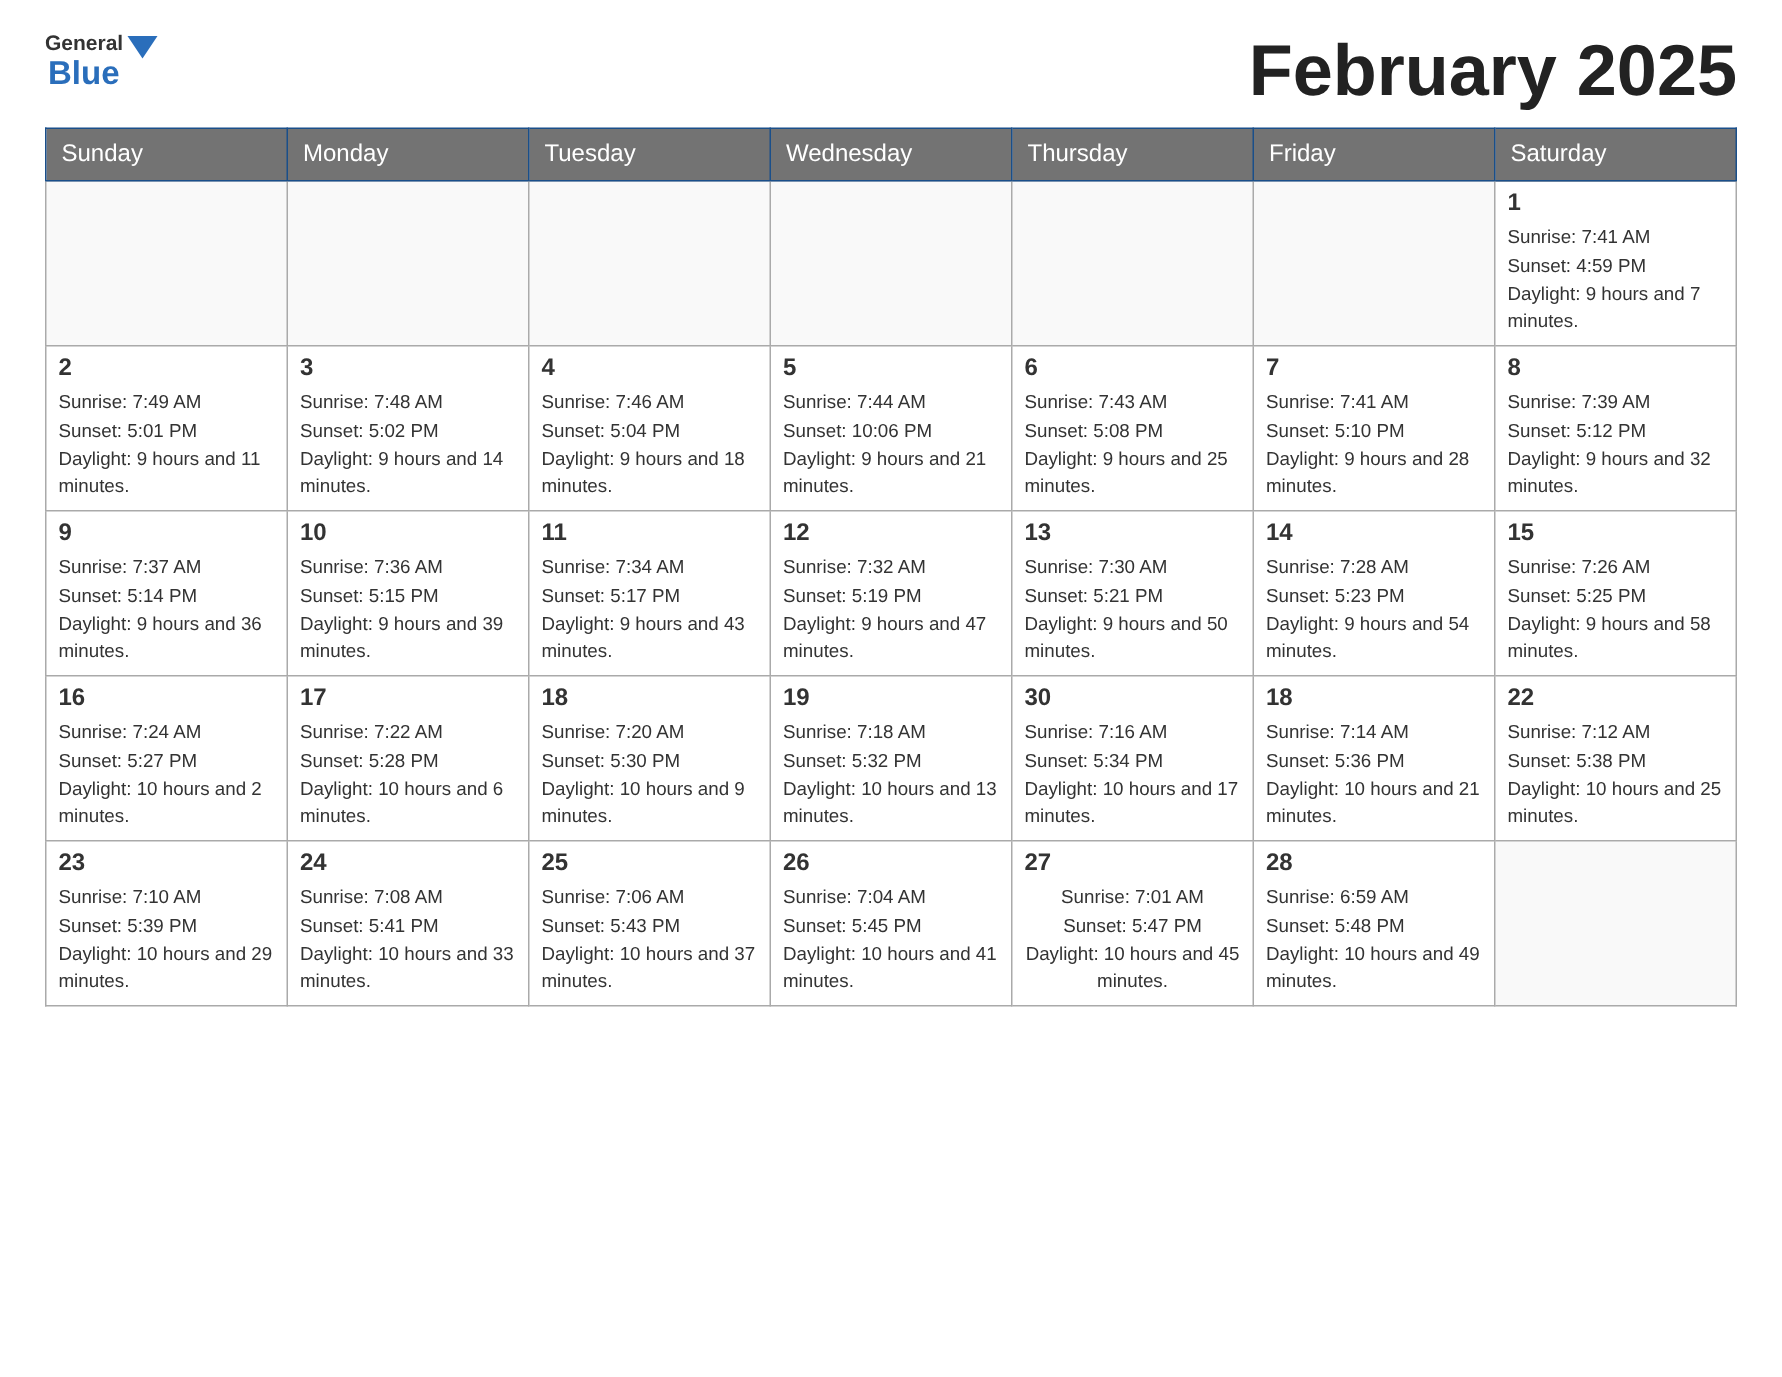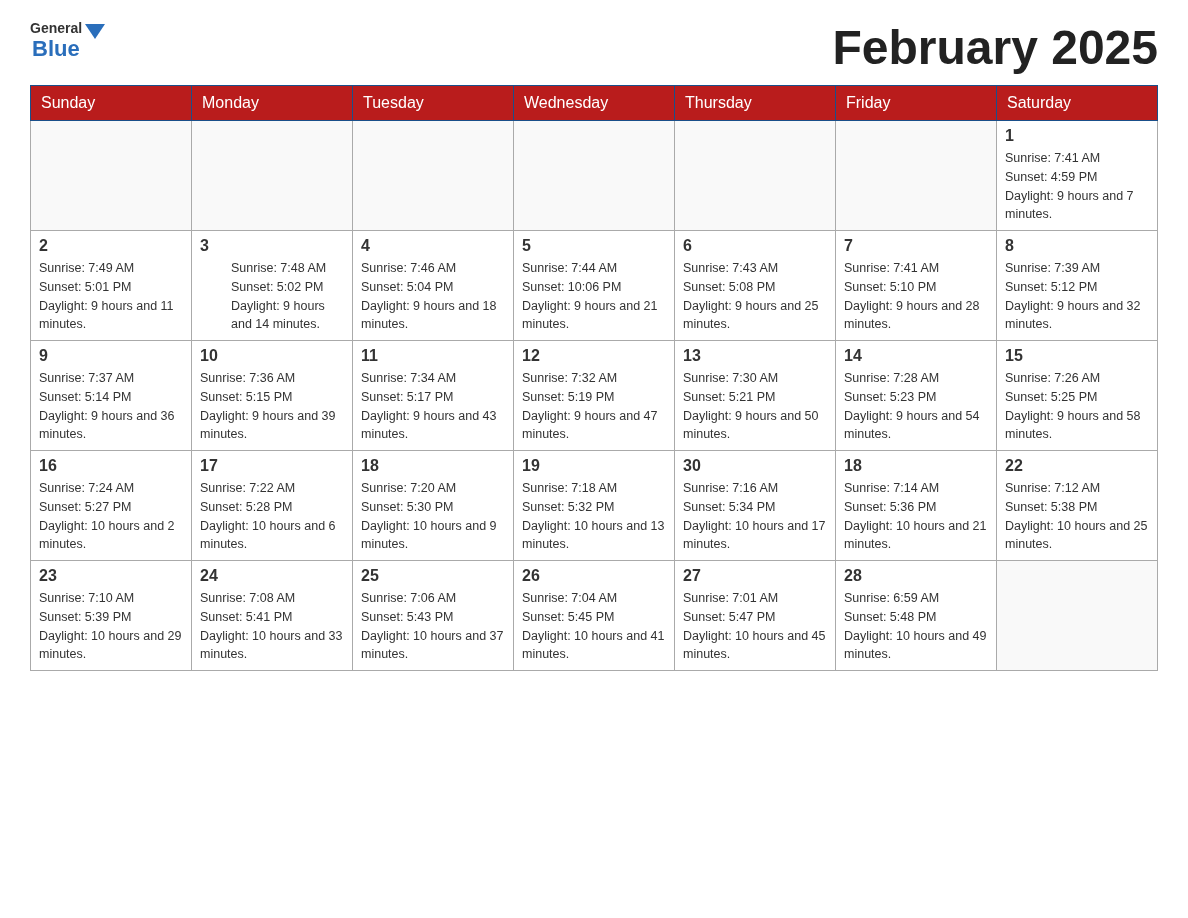--- a/index.html
+++ b/index.html
@@ -33,21 +33,21 @@
       font-size: 22px;
       color: #444;
       margin-top: 4px;
     }
     .calendar {
       width: 100%;
       border-collapse: collapse;
       margin-top: 10px;
     }
     .calendar th {
-      background-color: #b91c1c;
+      background-color: #737373;
       color: #fff;
       text-align: left;
       padding: 8px 10px;
       font-size: 16px;
       font-weight: normal;
       border: 1px solid #1a4f8a;
     }
     .calendar td {
       vertical-align: top;
       border: 1px solid #aaa;
@@ -146,21 +146,21 @@
       </tr>
       <tr>
         <td>
           <span class="day-number">2</span>
           <div class="day-info" style="white-space: pre-line;">Sunrise: 7:49 AM
 Sunset: 5:01 PM
 Daylight: 9 hours and 11 minutes.</div>
         </td>
         <td>
           <span class="day-number">3</span>
-          <div class="day-info" style="white-space: pre-line; margin-left: 31px;">Sunrise: 7:48 AM
+          <div class="day-info" style="white-space: pre-line;">Sunrise: 7:48 AM
 Sunset: 5:02 PM
 Daylight: 9 hours and 14 minutes.</div>
         </td>
         <td>
           <span class="day-number">4</span>
           <div class="day-info" style="white-space: pre-line;">Sunrise: 7:46 AM
 Sunset: 5:04 PM
 Daylight: 9 hours and 18 minutes.</div>
         </td>
         <td>
@@ -296,21 +296,21 @@
 Daylight: 10 hours and 37 minutes.</div>
         </td>
         <td>
           <span class="day-number">26</span>
           <div class="day-info" style="white-space: pre-line;">Sunrise: 7:04 AM
 Sunset: 5:45 PM
 Daylight: 10 hours and 41 minutes.</div>
         </td>
         <td>
           <span class="day-number">27</span>
-          <div class="day-info" style="white-space: pre-line;">Sunrise: 7:01 AM
+          <div class="day-info" style="white-space: pre-line; text-align: center;">Sunrise: 7:01 AM
 Sunset: 5:47 PM
 Daylight: 10 hours and 45 minutes.</div>
         </td>
         <td>
           <span class="day-number">28</span>
           <div class="day-info" style="white-space: pre-line;">Sunrise: 6:59 AM
 Sunset: 5:48 PM
 Daylight: 10 hours and 49 minutes.</div>
         </td>
         <td class="empty-cell"></td>

